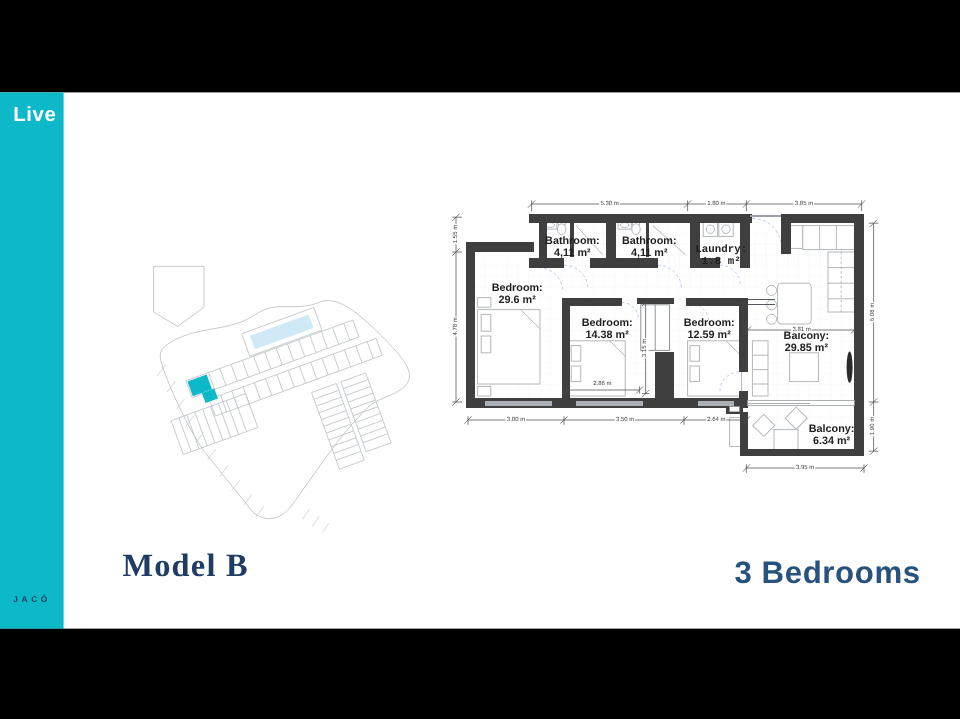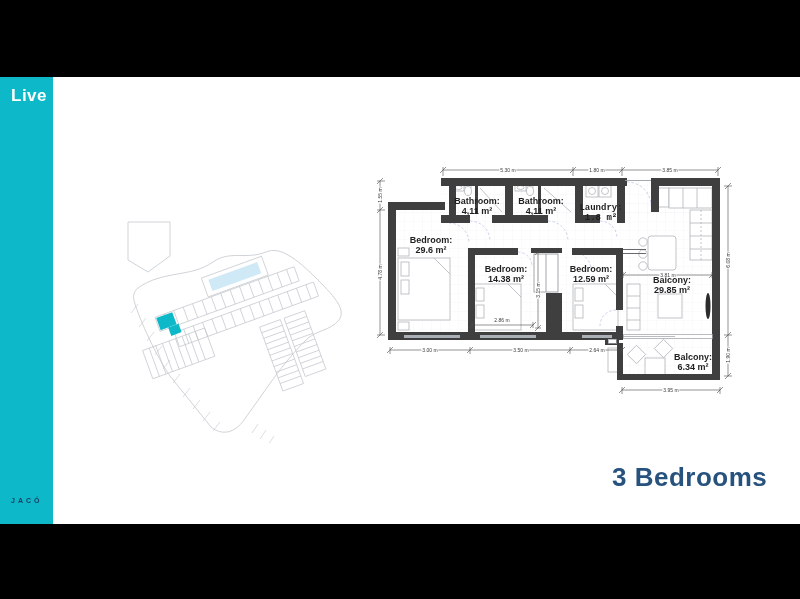--- a/index.html
+++ b/index.html
@@ -257,17 +257,18 @@
       <div class="dim vert" style="left:360px;top:197px;">1.90 m</div>
       <div class="dim" style="left:62px;top:192px;">3.00 m</div>
       <div class="dim" style="left:153px;top:192px;">3.50 m</div>
       <div class="dim" style="left:229px;top:192px;">2.64 m</div>
       <div class="dim" style="left:303px;top:232px;">3.95 m</div>
       <div class="dim" style="left:134px;top:162px;">2.86 m</div>
       <div class="dim vert" style="left:170px;top:132px;">3.15 m</div>
       <div class="dim" style="left:300px;top:117px;">3.81 m</div>
     </div>
 
+    <div class="model-title">Model B</div>
     <div class="bedrooms-title">3 Bedrooms</div>
   </div>
 
   <div class="bar bottom"></div>
 </div>
 
 </body></html>

